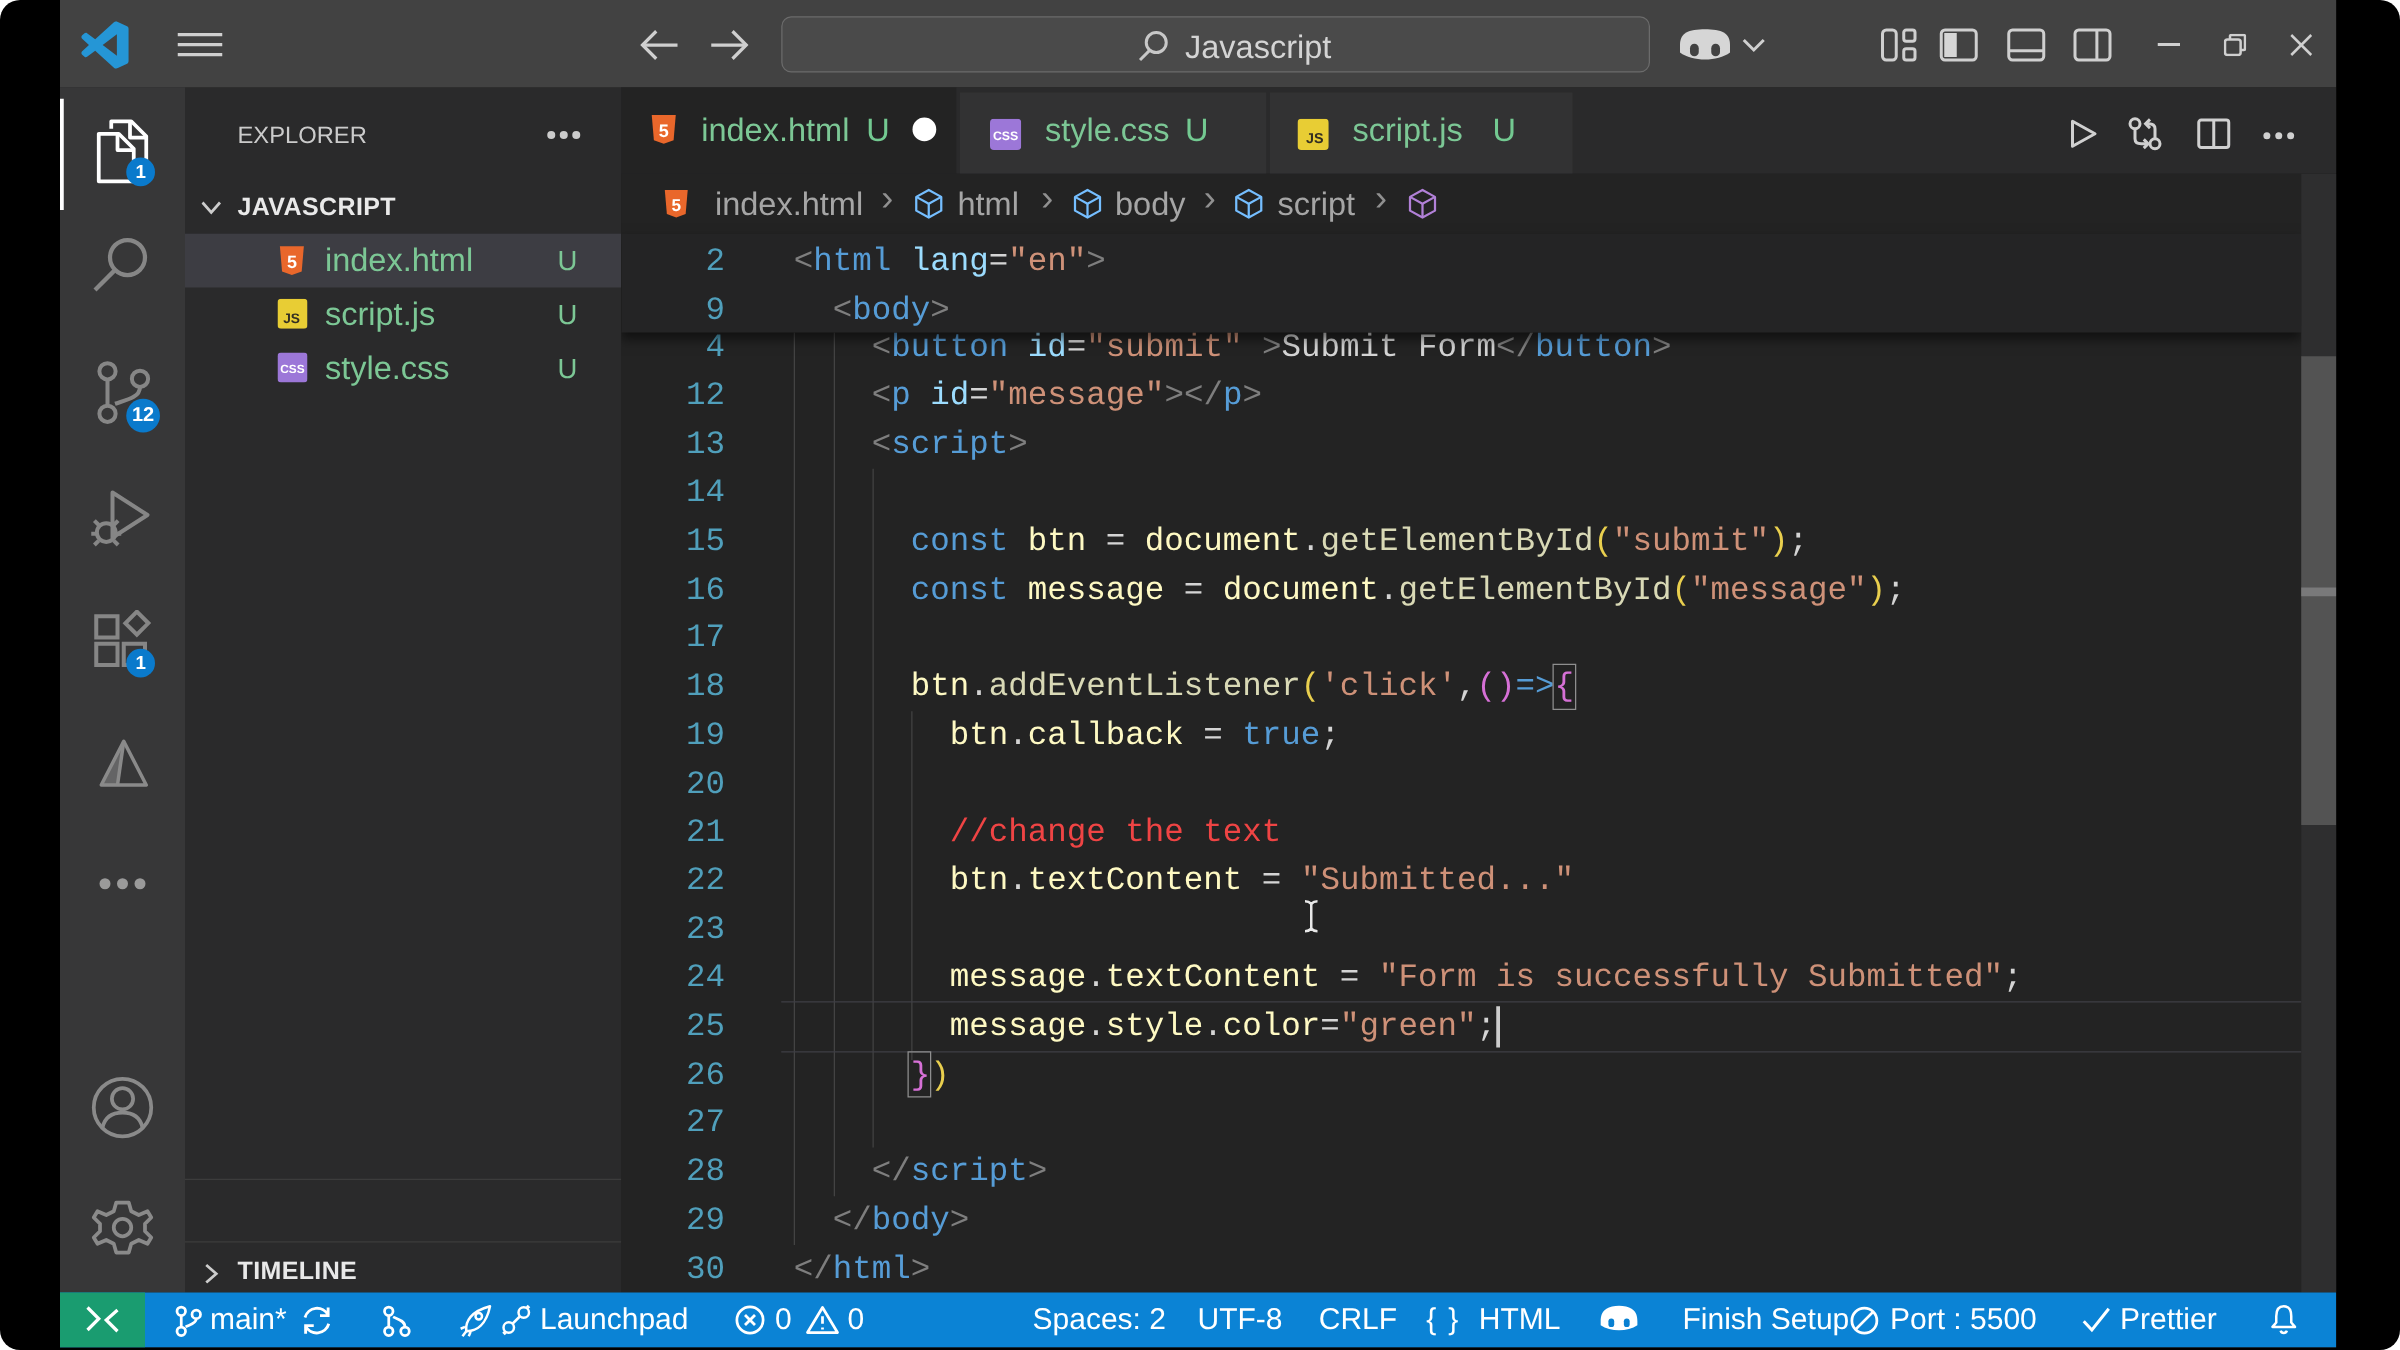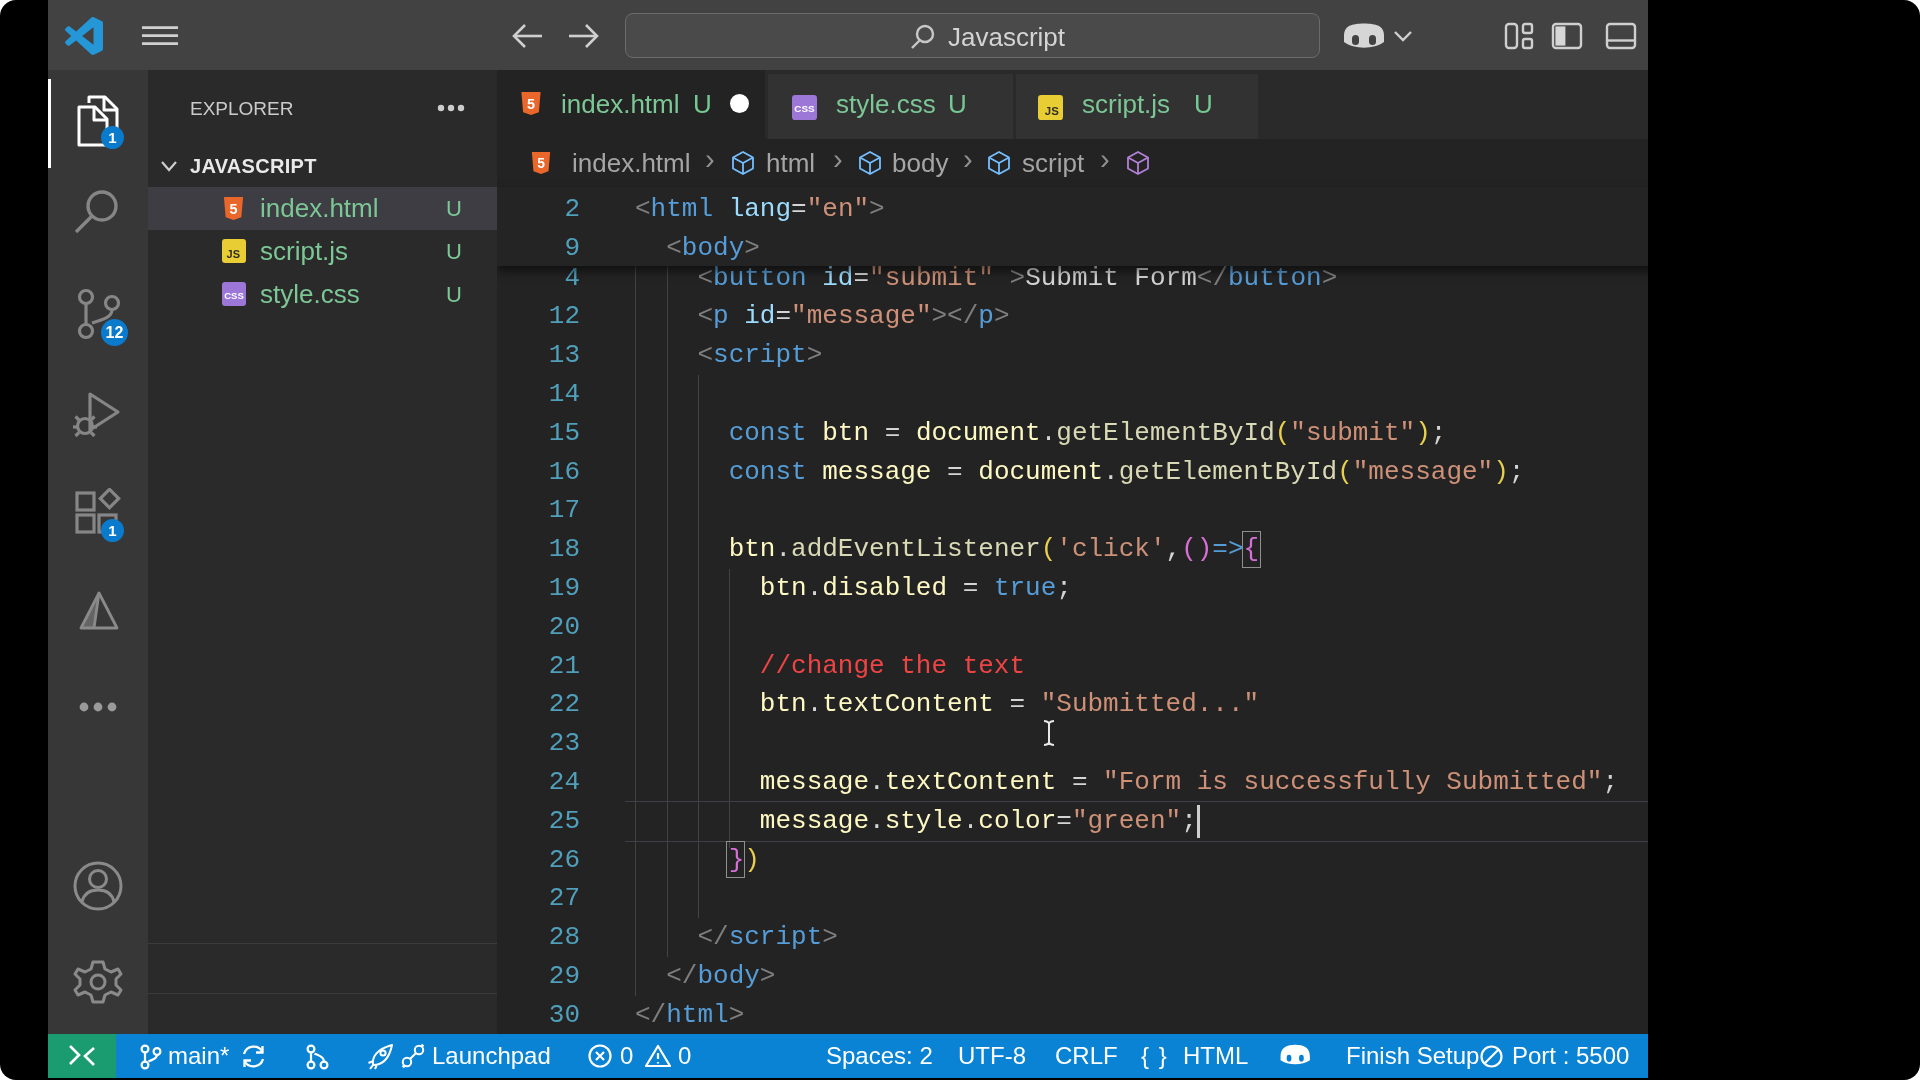--- a/index.html
+++ b/index.html
@@ -1,20 +1,20 @@
 <!DOCTYPE html>
 <html lang="en"><head>
 <meta charset="utf-8">
 <title>vscode</title>
 <style>
 html,body{margin:0;padding:0;width:1920px;height:1080px;overflow:hidden;background:#fff;}
 *{box-sizing:border-box;}
 body{font-family:"Liberation Sans", sans-serif;}
 #frame{position:absolute;left:0;top:0;width:1920px;height:1080px;background:#000;border-radius:16px;}
-#win{position:absolute;left:48px;top:0;width:1600px;height:1078px;background:#232323;overflow:hidden;}
+#win{position:absolute;left:48px;top:0;width:1821px;height:1078px;background:#232323;overflow:hidden;}
 
 #titlebar{position:absolute;left:0;top:0;width:100%;height:70px;background:#424242;}
 .tico{position:absolute;}
 #searchbox{position:absolute;left:577px;top:13px;width:695px;height:45px;background:#4a4a4a;border:1px solid #6b6b6b;border-radius:8px;color:#d2d2d2;}
 #searchbox .lbl{position:absolute;left:322px;top:8px;font-size:26px;color:#d4d4d4;}
 
 #actbar{position:absolute;left:0;top:70px;width:100px;height:964px;background:#373738;}
 .badge{position:absolute;background:#0a7acc;color:#fff;border-radius:50%;text-align:center;font-weight:bold;}
 #actind{position:absolute;left:0;top:9px;width:3px;height:89px;background:#fff;}
 
@@ -242,20 +242,26 @@
     <div class="srow" style="top:203px;">
       <svg style="position:absolute;left:74px;top:9px" width="24" height="24" viewBox="0 0 24 24">
             <rect width="24" height="24" rx="3" fill="#9c77d8"></rect>
             <text x="12" y="16.5" font-size="9.5" font-weight="bold" fill="#ffffff" text-anchor="middle" font-family="Liberation Sans">CSS</text>
           </svg>
       <div class="fname">style.css</div>
           <div class="uflag">U</div>
     </div>
     <div style="position:absolute;left:0;top:873px;width:349px;height:1px;background:#3c3c3c;"></div>
     <div style="position:absolute;left:0;top:923px;width:349px;height:1px;background:#3c3c3c;"></div>
+    <div class="srow" style="top:924px;height:49px;">
+      <svg style="position:absolute;left:15px;top:17px" width="12" height="16" viewBox="0 0 12 16">
+            <polyline points="2,1 10,8 2,15" stroke="#cccccc" stroke-width="2.2" fill="none"></polyline>
+          </svg>
+      <div class="sech" style="position:absolute;left:42px;top:12px;">TIMELINE</div>
+    </div>
   </div>
   <div id="editor">
     <div id="tabbar">
       <div class="tab act" style="left:0;width:268px;">
         <svg style="position:absolute;left:22px;top:21px" width="24" height="25" viewBox="0 0 24 26">
               <path fill="#e9672b" d="M2 1 L22 1 L20.2 22 L12 25 L3.8 22 Z"></path>
               <text x="12" y="19" font-size="15" font-weight="bold" fill="#ffffff" text-anchor="middle" font-family="Liberation Sans">5</text>
             </svg>
         <span style="position:absolute;left:64px;top:19px;">index.html</span>
         <span style="position:absolute;left:196px;top:19px;color:#73c991;">U</span>
@@ -353,21 +359,21 @@
       <div class="ig" style="left:232px;top:499px;height:279px;"></div>
       <div style="position:absolute;left:128px;top:731px;width:1216px;height:41px;border-top:1px solid #3f3f45;border-bottom:1px solid #3f3f45;"></div>
       <div class="cl" style="top:188.6px"><span class="ln">4</span><span class="cx">    <span class="p">&lt;</span><span class="tag">button</span> <span class="attr">id</span><span class="w">=</span><span class="str">"submit"</span> <span class="p">&gt;</span><span class="w">Submit Form</span><span class="p">&lt;/</span><span class="tag">button</span><span class="p">&gt;</span></span></div>
       <div class="cl" style="top:227.4px"><span class="ln">12</span><span class="cx">    <span class="p">&lt;</span><span class="tag">p</span> <span class="attr">id</span><span class="w">=</span><span class="str">"message"</span><span class="p">&gt;&lt;/</span><span class="tag">p</span><span class="p">&gt;</span></span></div>
       <div class="cl" style="top:266.2px"><span class="ln">13</span><span class="cx">    <span class="p">&lt;</span><span class="tag">script</span><span class="p">&gt;</span></span></div>
       <div class="cl" style="top:305px"><span class="ln">14</span></div>
       <div class="cl" style="top:343.8px"><span class="ln">15</span><span class="cx">      <span class="kw">const</span> <span class="id">btn</span><span class="w"> = </span><span class="id">document</span><span class="w">.</span><span class="fn">getElementById</span><span class="b1">(</span><span class="str">"submit"</span><span class="b1">)</span><span class="w">;</span></span></div>
       <div class="cl" style="top:382.6px"><span class="ln">16</span><span class="cx">      <span class="kw">const</span> <span class="id">message</span><span class="w"> = </span><span class="id">document</span><span class="w">.</span><span class="fn">getElementById</span><span class="b1">(</span><span class="str">"message"</span><span class="b1">)</span><span class="w">;</span></span></div>
       <div class="cl" style="top:421.4px"><span class="ln">17</span></div>
       <div class="cl" style="top:460.2px"><span class="ln">18</span><span class="cx">      <span class="id">btn</span><span class="w">.</span><span class="fn">addEventListener</span><span class="b1">(</span><span class="str">'click'</span><span class="w">,</span><span class="b2">()</span><span class="kw">=&gt;</span><span class="b2">{</span></span></div>
-      <div class="cl" style="top:499px"><span class="ln">19</span><span class="cx">        <span class="id">btn</span><span class="w">.</span><span class="id">disabled</span><span class="w"> = </span><span class="kw">true</span><span class="w">;</span></span></div>
+      <div class="cl" style="top:499px"><span class="ln">19</span><span class="cx">        <span class="id">btn</span><span class="w">.</span><span class="id">callback</span><span class="w"> = </span><span class="kw">true</span><span class="w">;</span></span></div>
       <div class="cl" style="top:537.8px"><span class="ln">20</span></div>
       <div class="cl" style="top:576.6px"><span class="ln">21</span><span class="cx">        <span class="cm">//change the text</span></span></div>
       <div class="cl" style="top:615.4px"><span class="ln">22</span><span class="cx">        <span class="id">btn</span><span class="w">.</span><span class="id">textContent</span><span class="w"> = </span><span class="str">"Submitted..."</span></span></div>
       <div class="cl" style="top:654.2px"><span class="ln">23</span></div>
       <div class="cl" style="top:693px"><span class="ln">24</span><span class="cx">        <span class="id">message</span><span class="w">.</span><span class="id">textContent</span><span class="w"> = </span><span class="str">"Form is successfully Submitted"</span><span class="w">;</span></span></div>
       <div class="cl" style="top:731.8px"><span class="ln">25</span><span class="cx">        <span class="id">message</span><span class="w">.</span><span class="id">style</span><span class="w">.</span><span class="id">color</span><span class="w">=</span><span class="str">"green"</span><span class="w">;</span></span></div>
       <div class="cl" style="top:770.6px"><span class="ln">26</span><span class="cx">      <span class="b2">}</span><span class="b1">)</span></span></div>
       <div class="cl" style="top:809.4px"><span class="ln">27</span></div>
       <div class="cl" style="top:848.2px"><span class="ln">28</span><span class="cx">    <span class="p">&lt;/</span><span class="tag">script</span><span class="p">&gt;</span></span></div>
       <div class="cl" style="top:887px"><span class="ln">29</span><span class="cx">  <span class="p">&lt;/</span><span class="tag">body</span><span class="p">&gt;</span></span></div>

